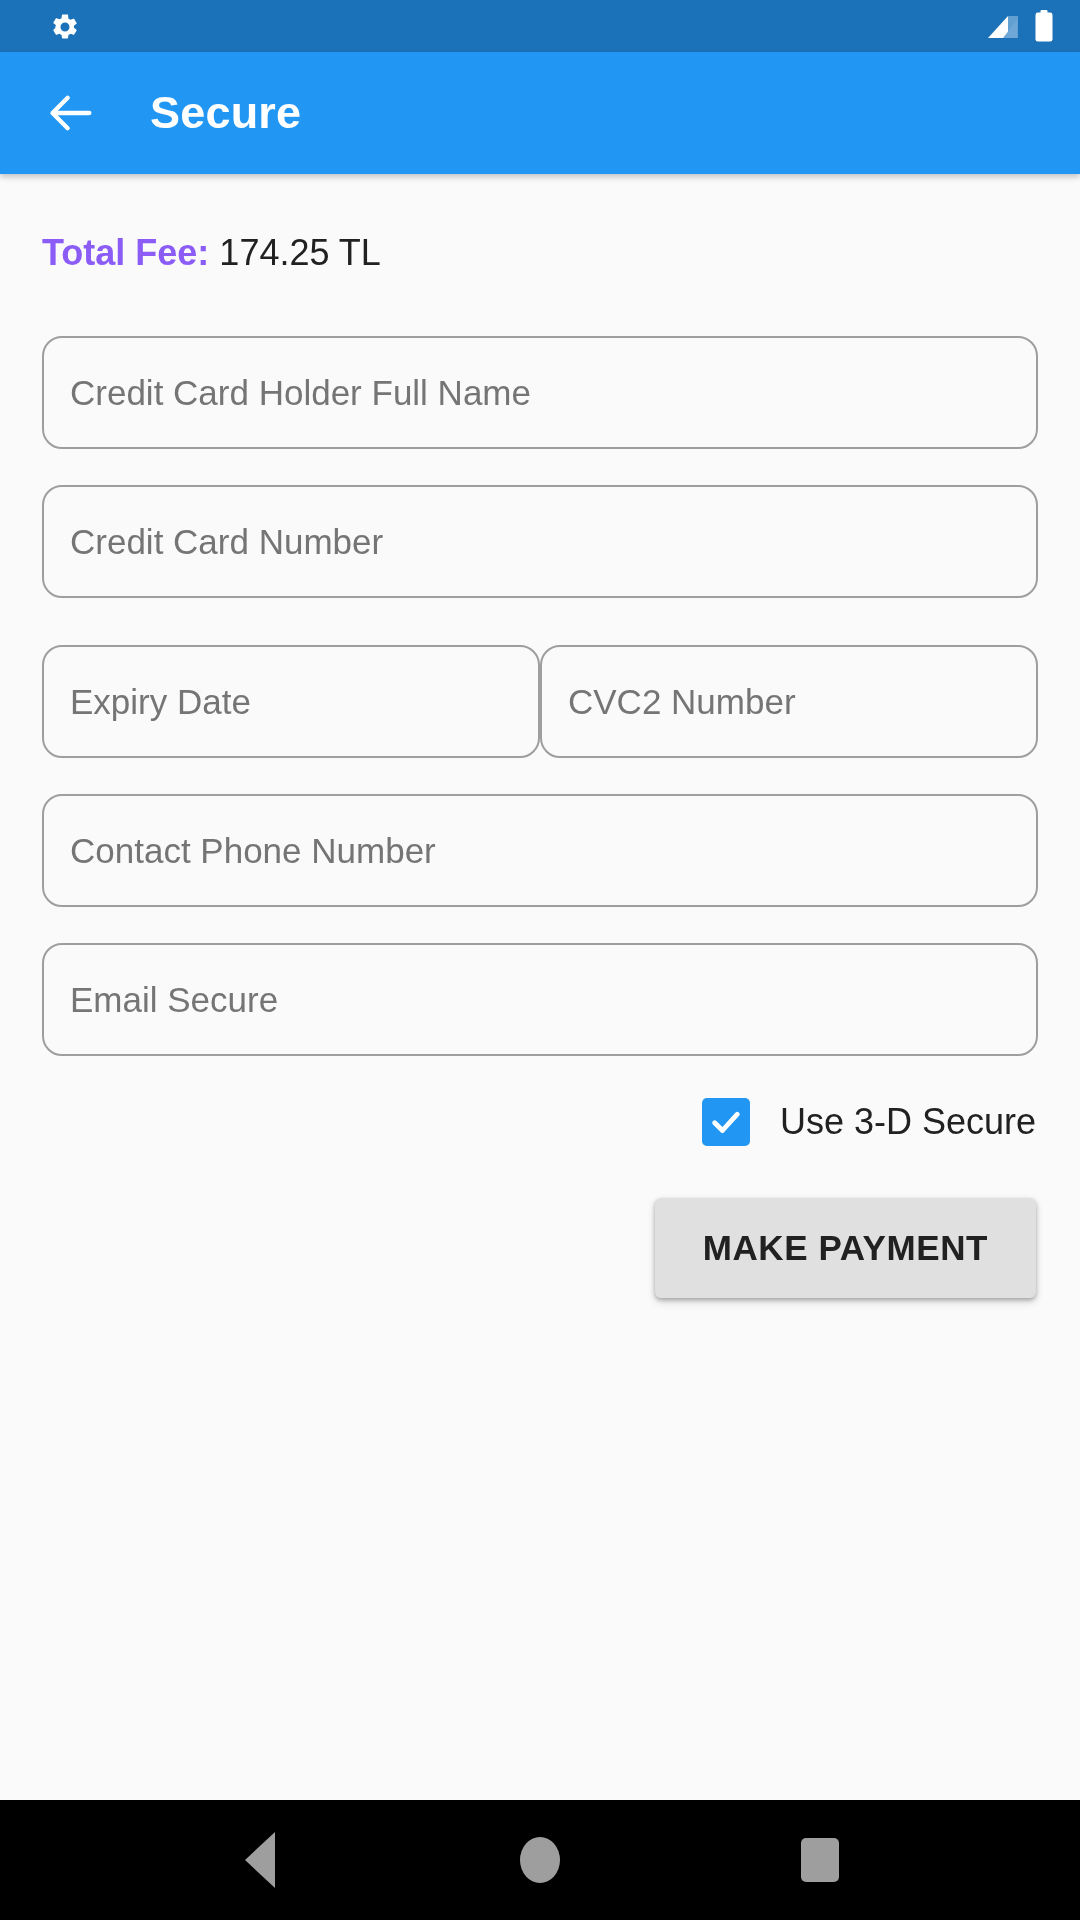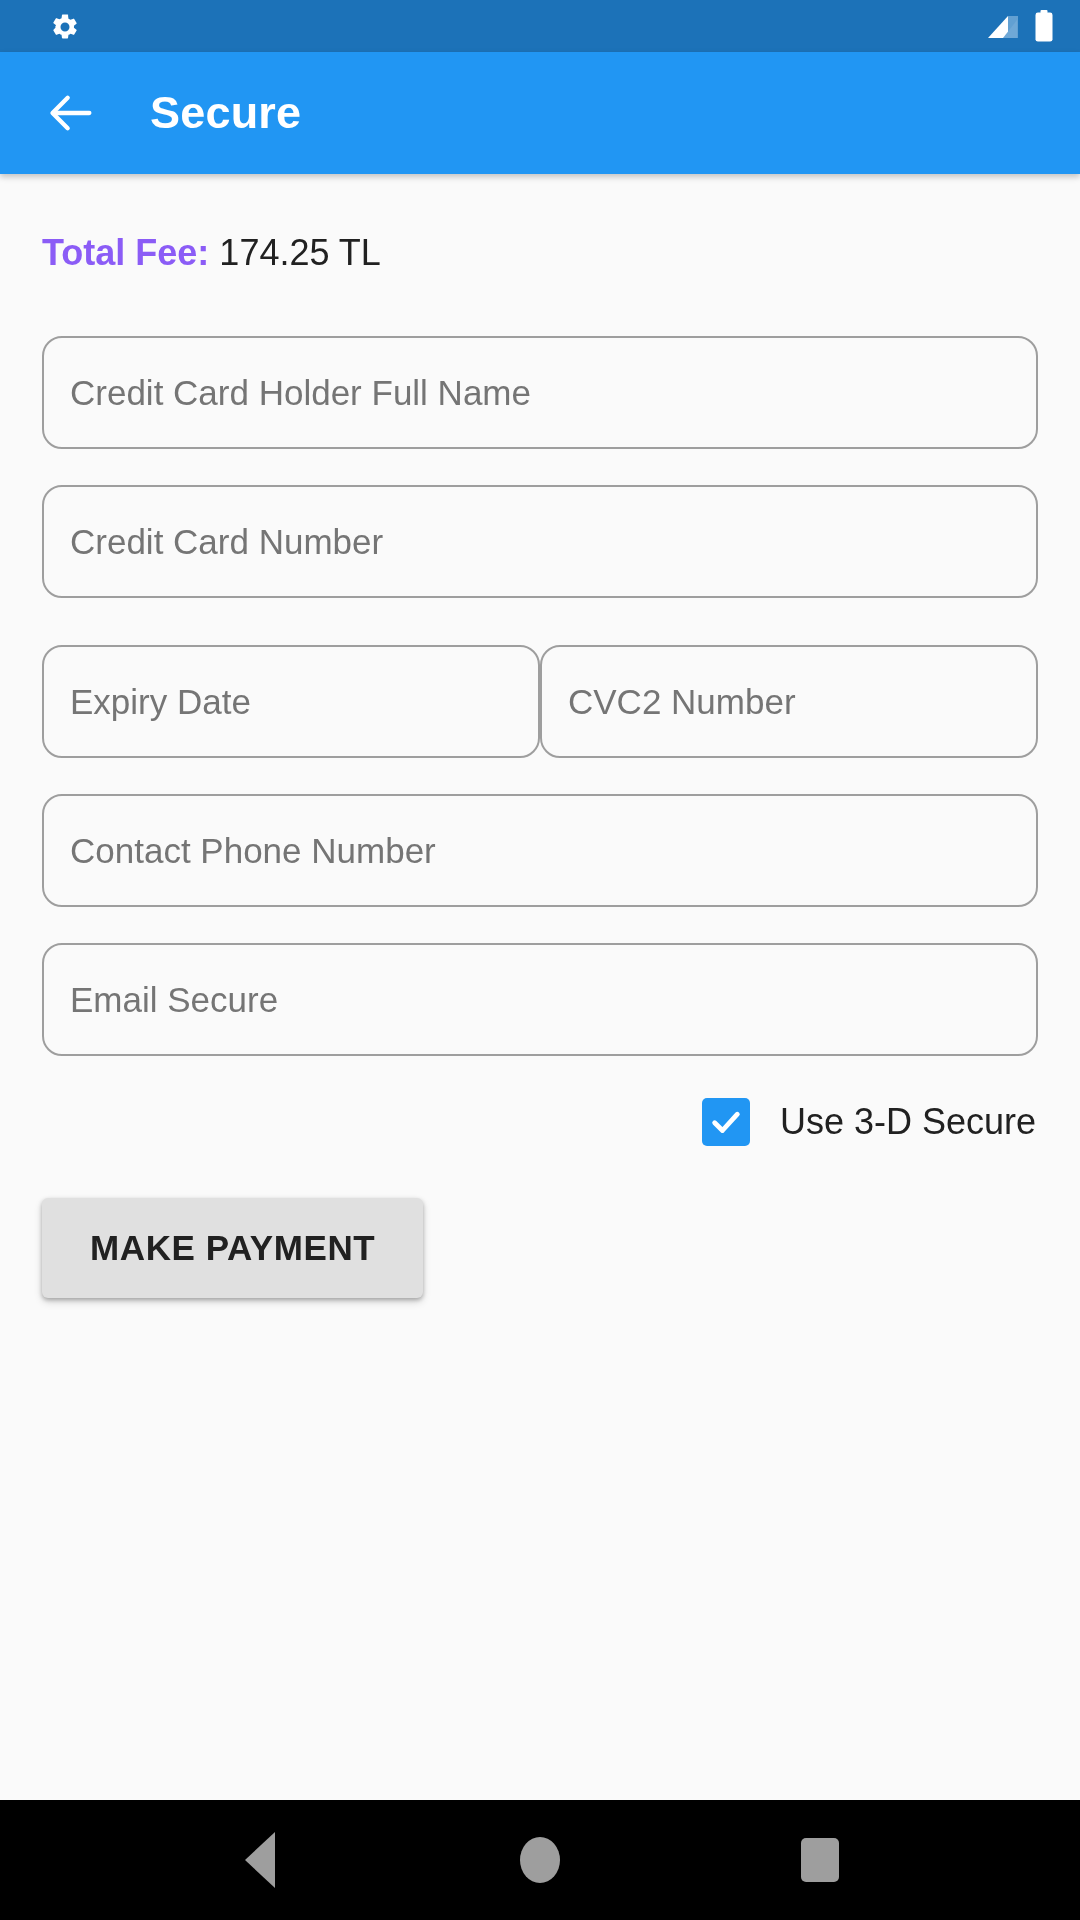--- a/index.html
+++ b/index.html
@@ -163,21 +163,21 @@
   .checkbox-label {
     font-size:36px;
     color:#212121;
     white-space:nowrap;
   }
 
   
   .button-row {
     margin-top:52px;
     display:flex;
-    justify-content:flex-start;
+    justify-content:flex-end;
     padding-right:2px;
   }
   .pay-btn {
     background:#E0E0E0;
     color:#212121;
     font-size:35px;
     font-weight:bold;
     letter-spacing:0.6px;
     padding:30px 48px;
     border:none;

